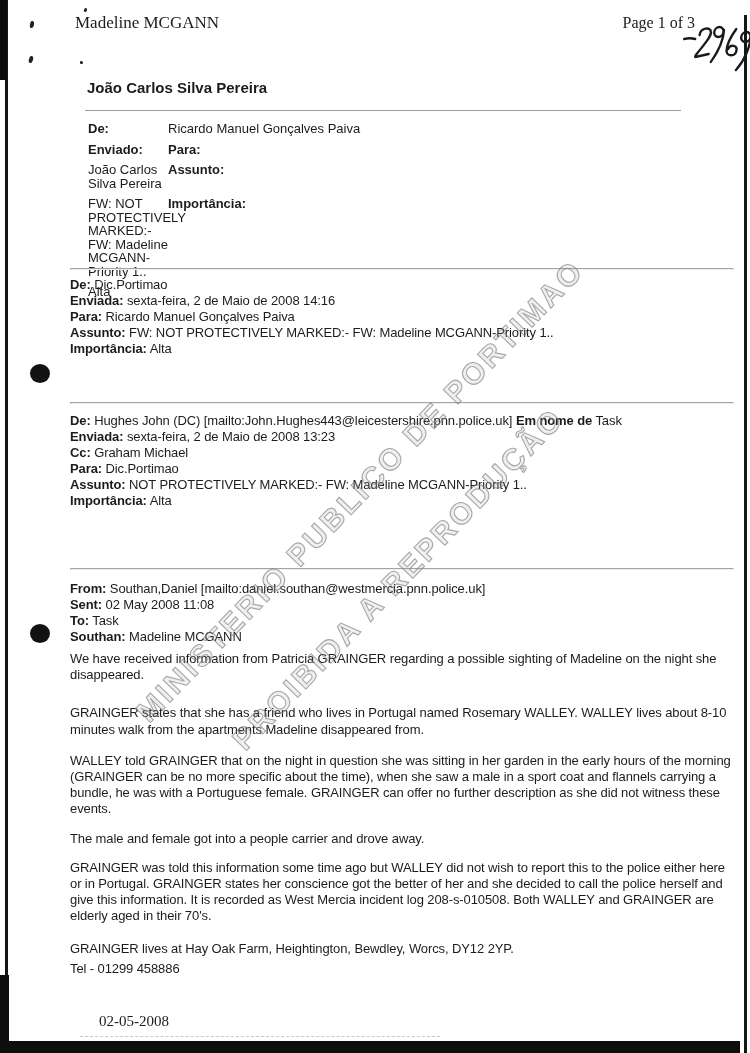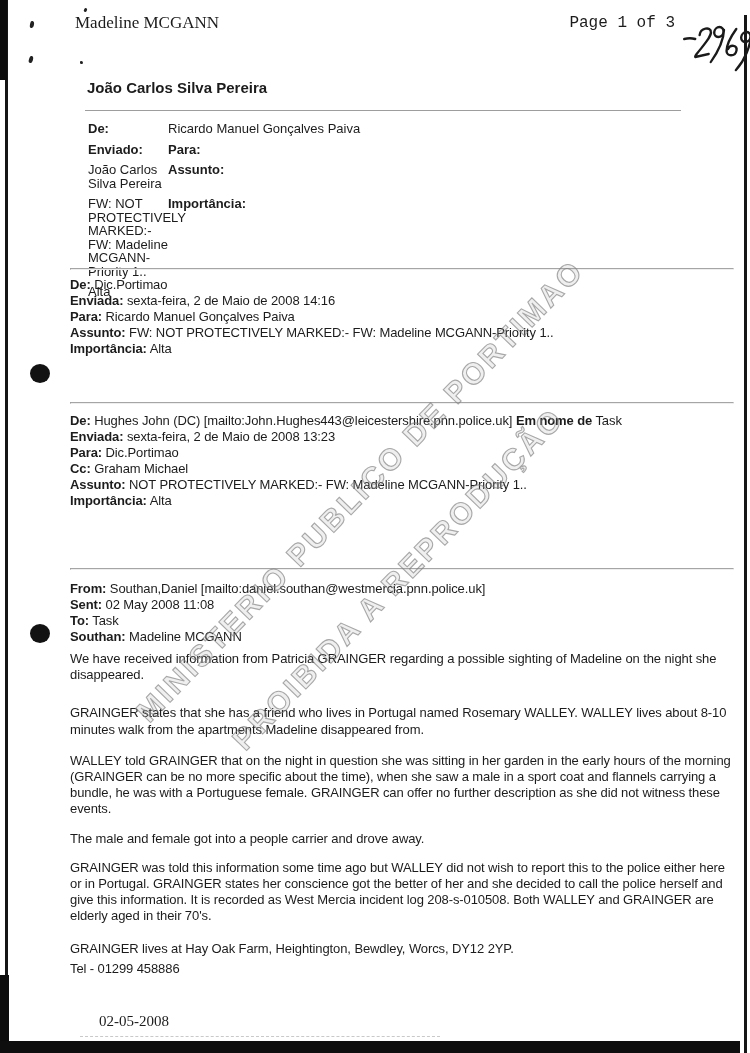--- a/index.html
+++ b/index.html
@@ -30,21 +30,21 @@
     font-size:30px; letter-spacing:3px;
     color:rgba(150,150,150,0.15);
     -webkit-text-stroke:1.1px rgba(125,125,125,0.65);
     transform-origin:0 50%;
   }
   .wm1{left:142px;top:700px;transform:rotate(-46deg);}
   .wm2{left:238px;top:728px;transform:rotate(-46deg);}
 
   
   .doc-title{position:absolute;left:75px;top:13px;font-family:"Liberation Serif",serif;font-size:17px;}
-  .page-ind{position:absolute;right:75px;top:14px;font-family:Liberation Mono, monospace;font-size:16px;}
+  .page-ind{position:absolute;right:55px;top:14px;font-family:Liberation Serif, serif;font-size:16px;}
   .handwriting{position:absolute;left:680px;top:22px;width:70px;height:56px;}
   .sr{position:absolute;width:1px;height:1px;overflow:hidden;clip:rect(0 0 0 0);}
   .footer-date{position:absolute;left:99px;top:1013px;font-family:"Liberation Serif",serif;font-size:15px;}
 
   
   .recipient{position:absolute;left:87px;top:79px;font-size:15px;font-weight:bold;}
   .title-rule{position:absolute;left:85px;top:110px;width:596px;height:0;border-top:1px solid #9d9d9d;}
 
   
   .sep{position:absolute;left:70px;width:662px;height:0;border-top:1px solid #a5a5a5;margin:0;}
@@ -137,22 +137,22 @@
   <hr class="sep sep2">
 
   <div class="hblock email3">
     <div>
       <b>De:</b>
       <span>Hughes John (DC) [mailto:John.Hughes443@leicestershire.pnn.police.uk]</span>
       <b>Em nome de</b>
       <span>Task</span>
     </div>
     <div><b>Enviada:</b> <span>sexta-feira, 2 de Maio de 2008 13:23</span></div>
+    <div><b>Cc:</b> <span>Graham Michael</span></div>
     <div><b>Para:</b> <span>Dic.Portimao</span></div>
-    <div><b>Cc:</b> <span>Graham Michael</span></div>
     <div><b>Assunto:</b> <span>NOT PROTECTIVELY MARKED:- FW: Madeline MCGANN-Priority 1..</span></div>
     <div><b>Importância:</b> <span>Alta</span></div>
   </div>
 
 
   <hr class="sep sep3">
 
   <div class="hblock email4">
     <div><b>From:</b> <span>Southan,Daniel [mailto:daniel.southan@westmercia.pnn.police.uk]</span></div>
     <div><b>Sent:</b> <span>02 May 2008 11:08</span></div>

